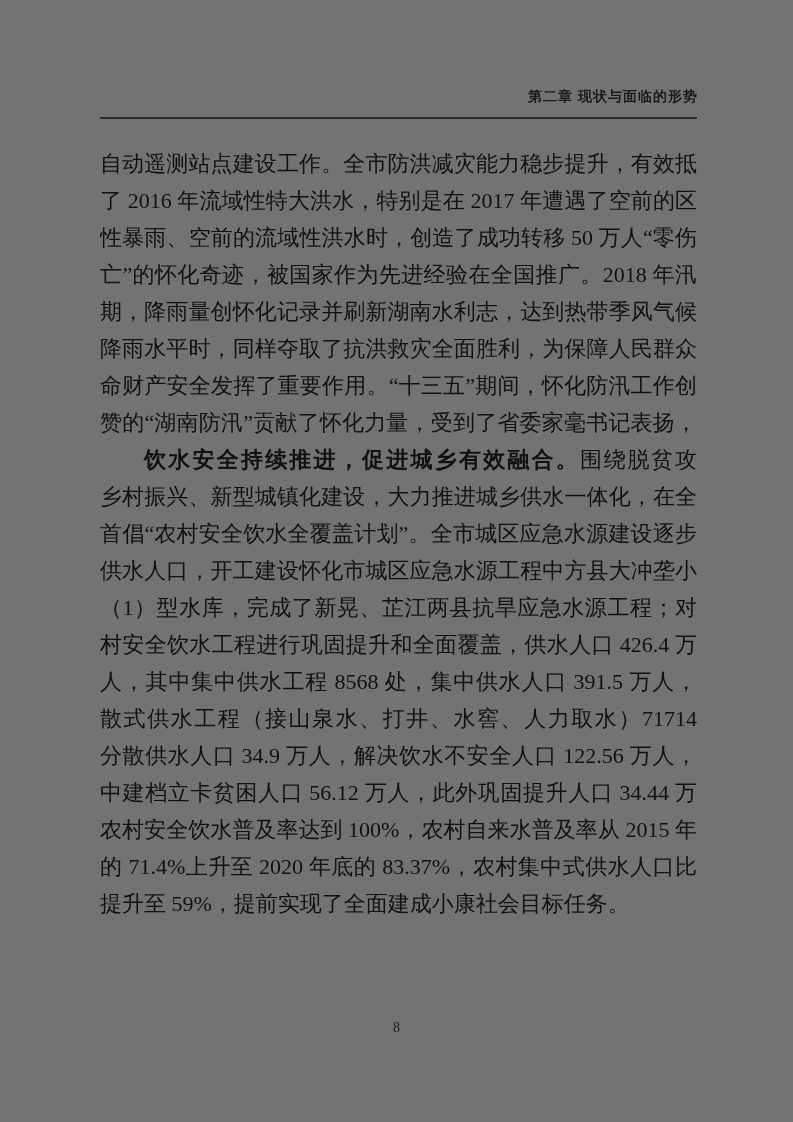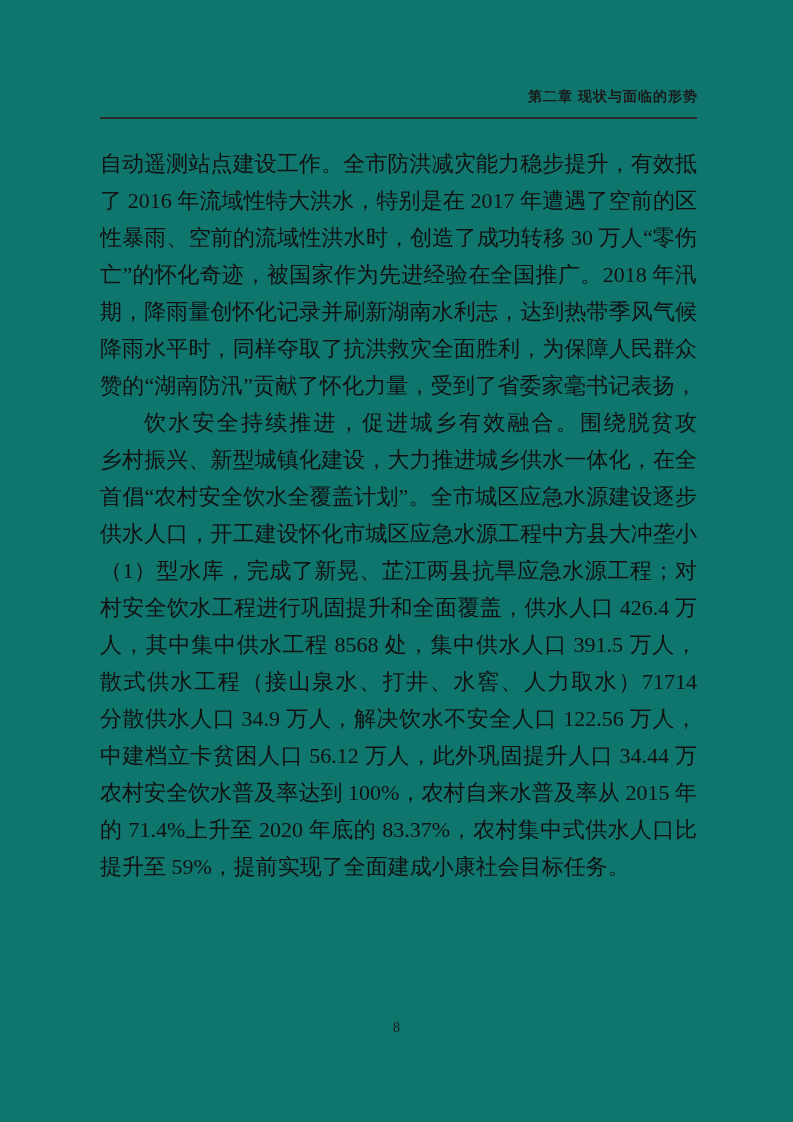--- a/index.html
+++ b/index.html
@@ -4,21 +4,21 @@
 <style>
   html, body {
     margin: 0;
     padding: 0;
     background: #ffffff;
   }
   .page {
     position: relative;
     width: 793px;
     height: 1122px;
-    background: #0f766e;
+    background: #737373;
     overflow: hidden;
     font-family: "Liberation Serif", "DejaVu Serif", serif;
     color: #111111;
   }
   .running-head {
     position: absolute;
     left: 100px;
     width: 598px;
     top: 88px;
     text-align: right;
@@ -51,21 +51,21 @@
     white-space: normal;
     overflow: hidden;
   }
   .tline.para-end {
     text-align-last: left;
   }
   .tline.indent2 {
     padding-left: 44px;
   }
   .lead-bold {
-    font-weight: 400;
+    font-weight: 700;
     font-family: "Liberation Sans", "DejaVu Sans", sans-serif;
     letter-spacing: 0.5px;
   }
   .page-number {
     position: absolute;
     left: 0;
     width: 793px;
     top: 1020px;
     text-align: center;
     font-size: 14px;
@@ -78,24 +78,25 @@
 <div class="page">
 
   <div class="running-head">第二章 现状与面临的形势</div>
 
   <div class="header-rule"></div>
 
   <div class="body-block">
 
     <div class="tline">自动遥测站点建设工作。全市防洪减灾能力稳步提升，有效抵御</div>
     <div class="tline">了 2016 年流域性特大洪水，特别是在 2017 年遭遇了空前的区域</div>
-    <div class="tline">性暴雨、空前的流域性洪水时，创造了成功转移 30 万人“零伤</div>
+    <div class="tline">性暴雨、空前的流域性洪水时，创造了成功转移 50 万人“零伤</div>
     <div class="tline">亡”的怀化奇迹，被国家作为先进经验在全国推广。2018 年汛</div>
     <div class="tline">期，降雨量创怀化记录并刷新湖南水利志，达到热带季风气候的</div>
     <div class="tline">降雨水平时，同样夺取了抗洪救灾全面胜利，为保障人民群众生</div>
+    <div class="tline">命财产安全发挥了重要作用。“十三五”期间，怀化防汛工作创</div>
     <div class="tline">赞的“湖南防汛”贡献了怀化力量，受到了省委家毫书记表扬，</div>
 
     <div class="tline indent2">
       <span class="lead-bold">饮水安全持续推进，促进城乡有效融合。</span><span>围绕脱贫攻坚、</span>
     </div>
     <div class="tline">乡村振兴、新型城镇化建设，大力推进城乡供水一体化，在全省</div>
     <div class="tline">首倡“农村安全饮水全覆盖计划”。全市城区应急水源建设逐步</div>
     <div class="tline">供水人口，开工建设怀化市城区应急水源工程中方县大冲垄小</div>
     <div class="tline">（1）型水库，完成了新晃、芷江两县抗旱应急水源工程；对农</div>
     <div class="tline">村安全饮水工程进行巩固提升和全面覆盖，供水人口 426.4 万</div>

